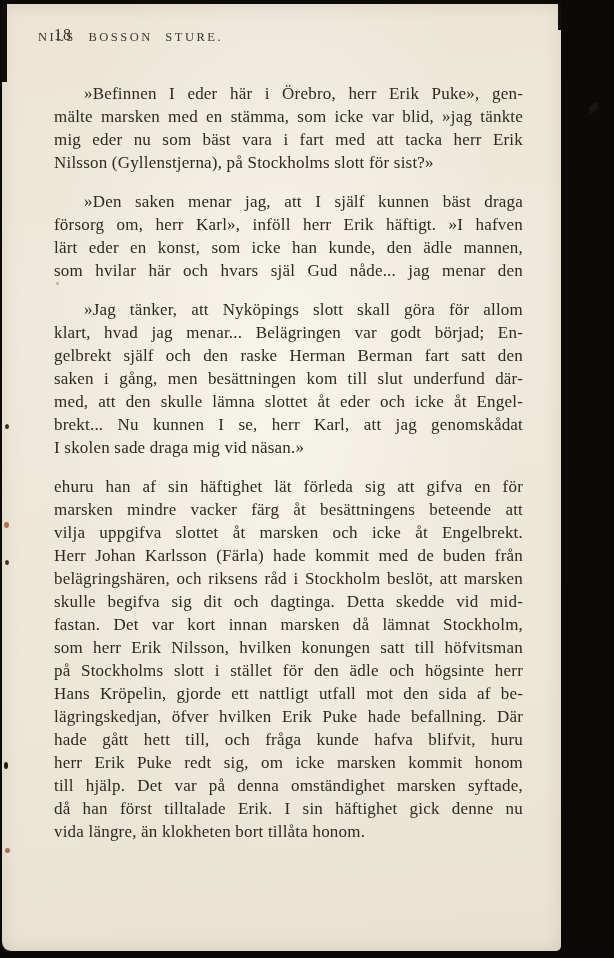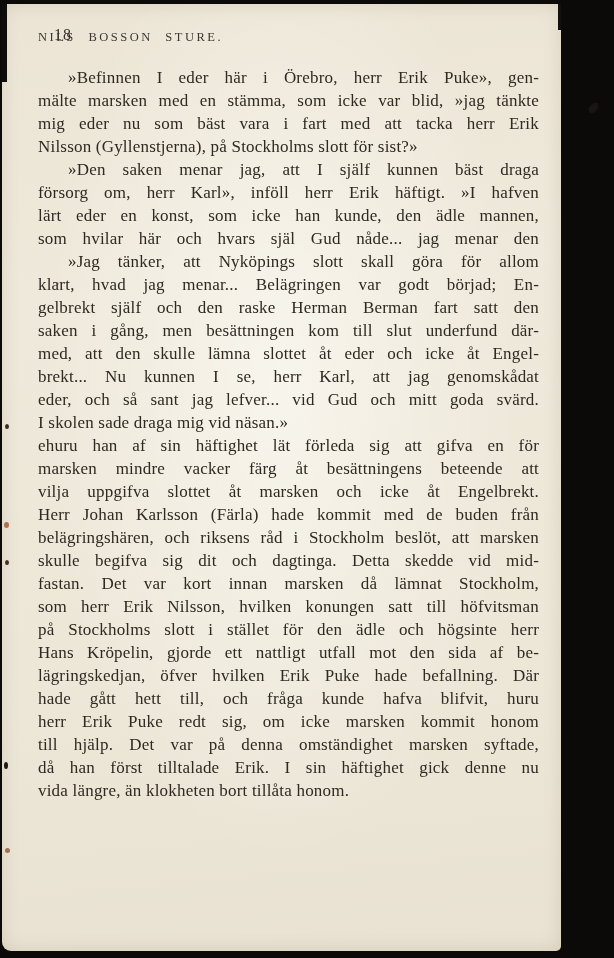--- a/index.html
+++ b/index.html
@@ -69,21 +69,21 @@
   
   .text-block {
     position: absolute;
     left: 36px; right: 22px; top: 62px;
     font-family: "Liberation Serif", "DejaVu Serif", serif;
     font-size: 17px;
     line-height: 23px;
     color: #2e2921;
     letter-spacing: 0.2px;
   }
-  .paragraph { margin: 0; }
+  .paragraph { margin: 16px; }
   .line {
     text-align: justify;
     text-align-last: justify;
     -moz-text-align-last: justify;
     white-space: normal;
   }
   .line.first { padding-left: 30px; }
   .line.last  { text-align-last: left; -moz-text-align-last: left; }
 </style>
 </head>
@@ -122,21 +122,20 @@
           <div class="line">lärt eder en konst, som icke han kunde, den ädle mannen,</div>
           <div class="line">som hvilar här och hvars själ Gud nåde... jag menar den</div>
         </div>
         <div class="paragraph">
           <div class="line first">»Jag tänker, att Nyköpings slott skall göra för allom</div>
           <div class="line">klart, hvad jag menar... Belägringen var godt börjad; En-</div>
           <div class="line">gelbrekt själf och den raske Herman Berman fart satt den</div>
           <div class="line">saken i gång, men besättningen kom till slut underfund där-</div>
           <div class="line">med, att den skulle lämna slottet åt eder och icke åt Engel-</div>
           <div class="line">brekt... Nu kunnen I se, herr Karl, att jag genomskådat</div>
-          <div class="line">eder, och så sant jag lefver... vid Gud och mitt goda svärd.</div>
           <div class="line last">I skolen sade draga mig vid näsan.»</div>
         </div>
         <div class="paragraph">
           <div class="line">ehuru han af sin häftighet lät förleda sig att gifva en för</div>
           <div class="line">marsken mindre vacker färg åt besättningens beteende att</div>
           <div class="line">vilja uppgifva slottet åt marsken och icke åt Engelbrekt.</div>
           <div class="line">Herr Johan Karlsson (Färla) hade kommit med de buden från</div>
           <div class="line">belägringshären, och riksens råd i Stockholm beslöt, att marsken</div>
           <div class="line">skulle begifva sig dit och dagtinga. Detta skedde vid mid-</div>
           <div class="line">fastan. Det var kort innan marsken då lämnat Stockholm,</div>

